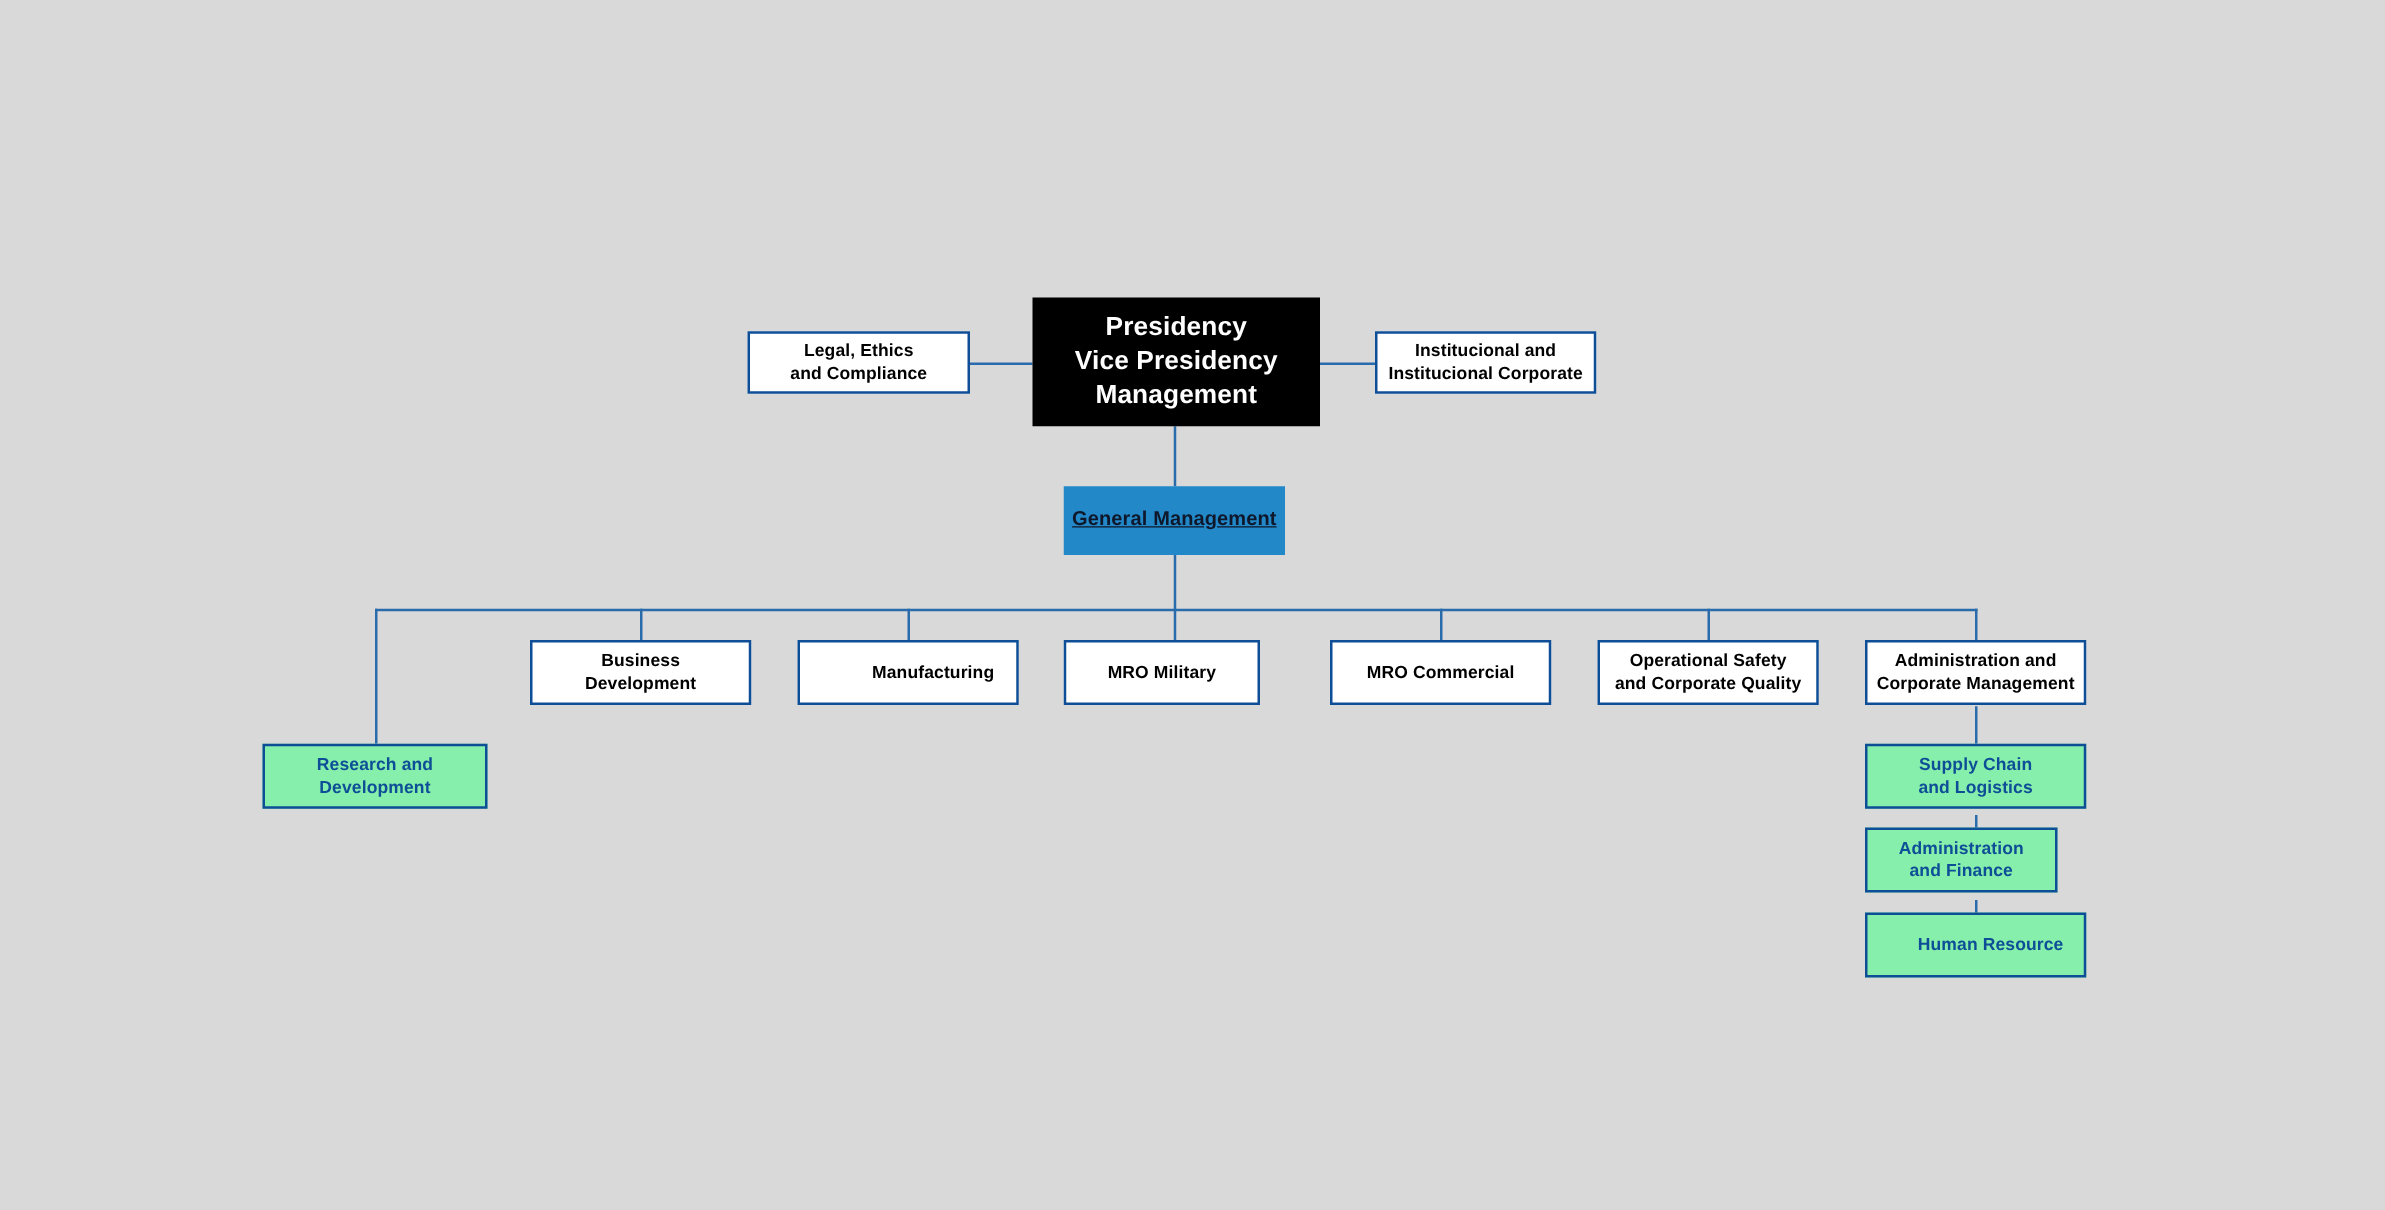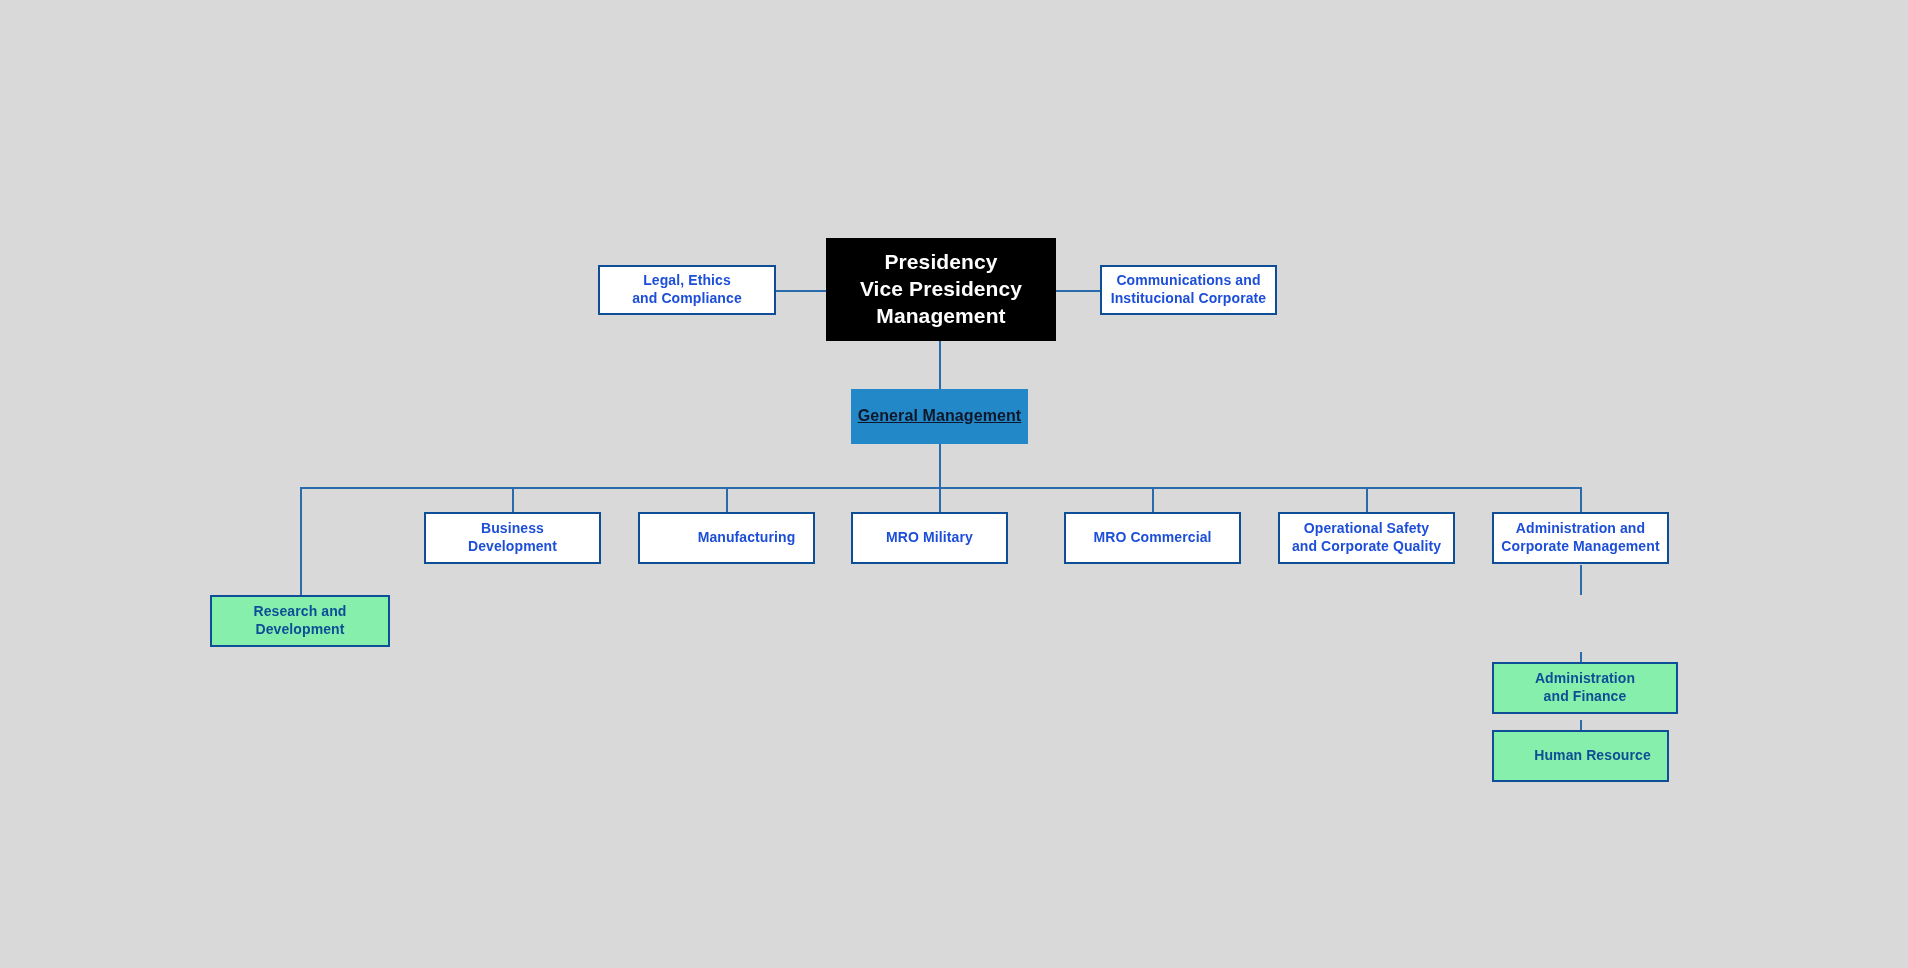--- a/index.html
+++ b/index.html
@@ -58,21 +58,21 @@
     color: #0f172a;
     font-size: 16px;
     font-weight: 600;
     text-decoration: underline;
   }
 
   
   .node.outline-white {
     background: #ffffff;
     border: 2px solid #0d4e96;
-    color: #1d4ed8;
+    color: #000000;
     font-size: 14px;
     font-weight: 700;
   }
 
   
   .node.outline-grey {
     background: #86efac;
     border: 2px solid #0d4e96;
     color: #0d4e96;
     font-size: 14px;
@@ -118,21 +118,21 @@
 
   <div class="node outline-white" style="left:598px; top:265px; width:178px; height:50px;">
     <div>
       <span>Legal, Ethics</span>
       <span>and Compliance</span>
     </div>
   </div>
 
   <div class="node outline-white" style="left:1100px; top:265px; width:177px; height:50px;">
     <div>
-      <span>Communications and</span>
+      <span>Institucional and</span>
       <span>Institucional Corporate</span>
     </div>
   </div>
 
   <div class="node mid" style="left:851px; top:389px; width:177px; height:55px;">
     <div>
       <span>General Management</span>
     </div>
   </div>
 
@@ -175,22 +175,28 @@
     </div>
   </div>
 
   <div class="node outline-white" style="left:1492px; top:512px; width:177px; height:52px;">
     <div>
       <span>Administration and</span>
       <span>Corporate Management</span>
     </div>
   </div>
 
-
-  <div class="node outline-grey" style="left:1492px; top:662px; width:186px; height:52px;">
+  <div class="node outline-grey" style="left:1492px; top:595px; width:177px; height:52px;">
+    <div>
+      <span>Supply Chain</span>
+      <span>and Logistics</span>
+    </div>
+  </div>
+
+  <div class="node outline-grey" style="left:1492px; top:662px; width:154px; height:52px;">
     <div>
       <span>Administration</span>
       <span>and Finance</span>
     </div>
   </div>
 
   <div class="node outline-grey" style="left:1492px; top:730px; width:177px; height:52px;padding-left:24px;">
     <div>
       <span>Human Resource</span>
     </div>

